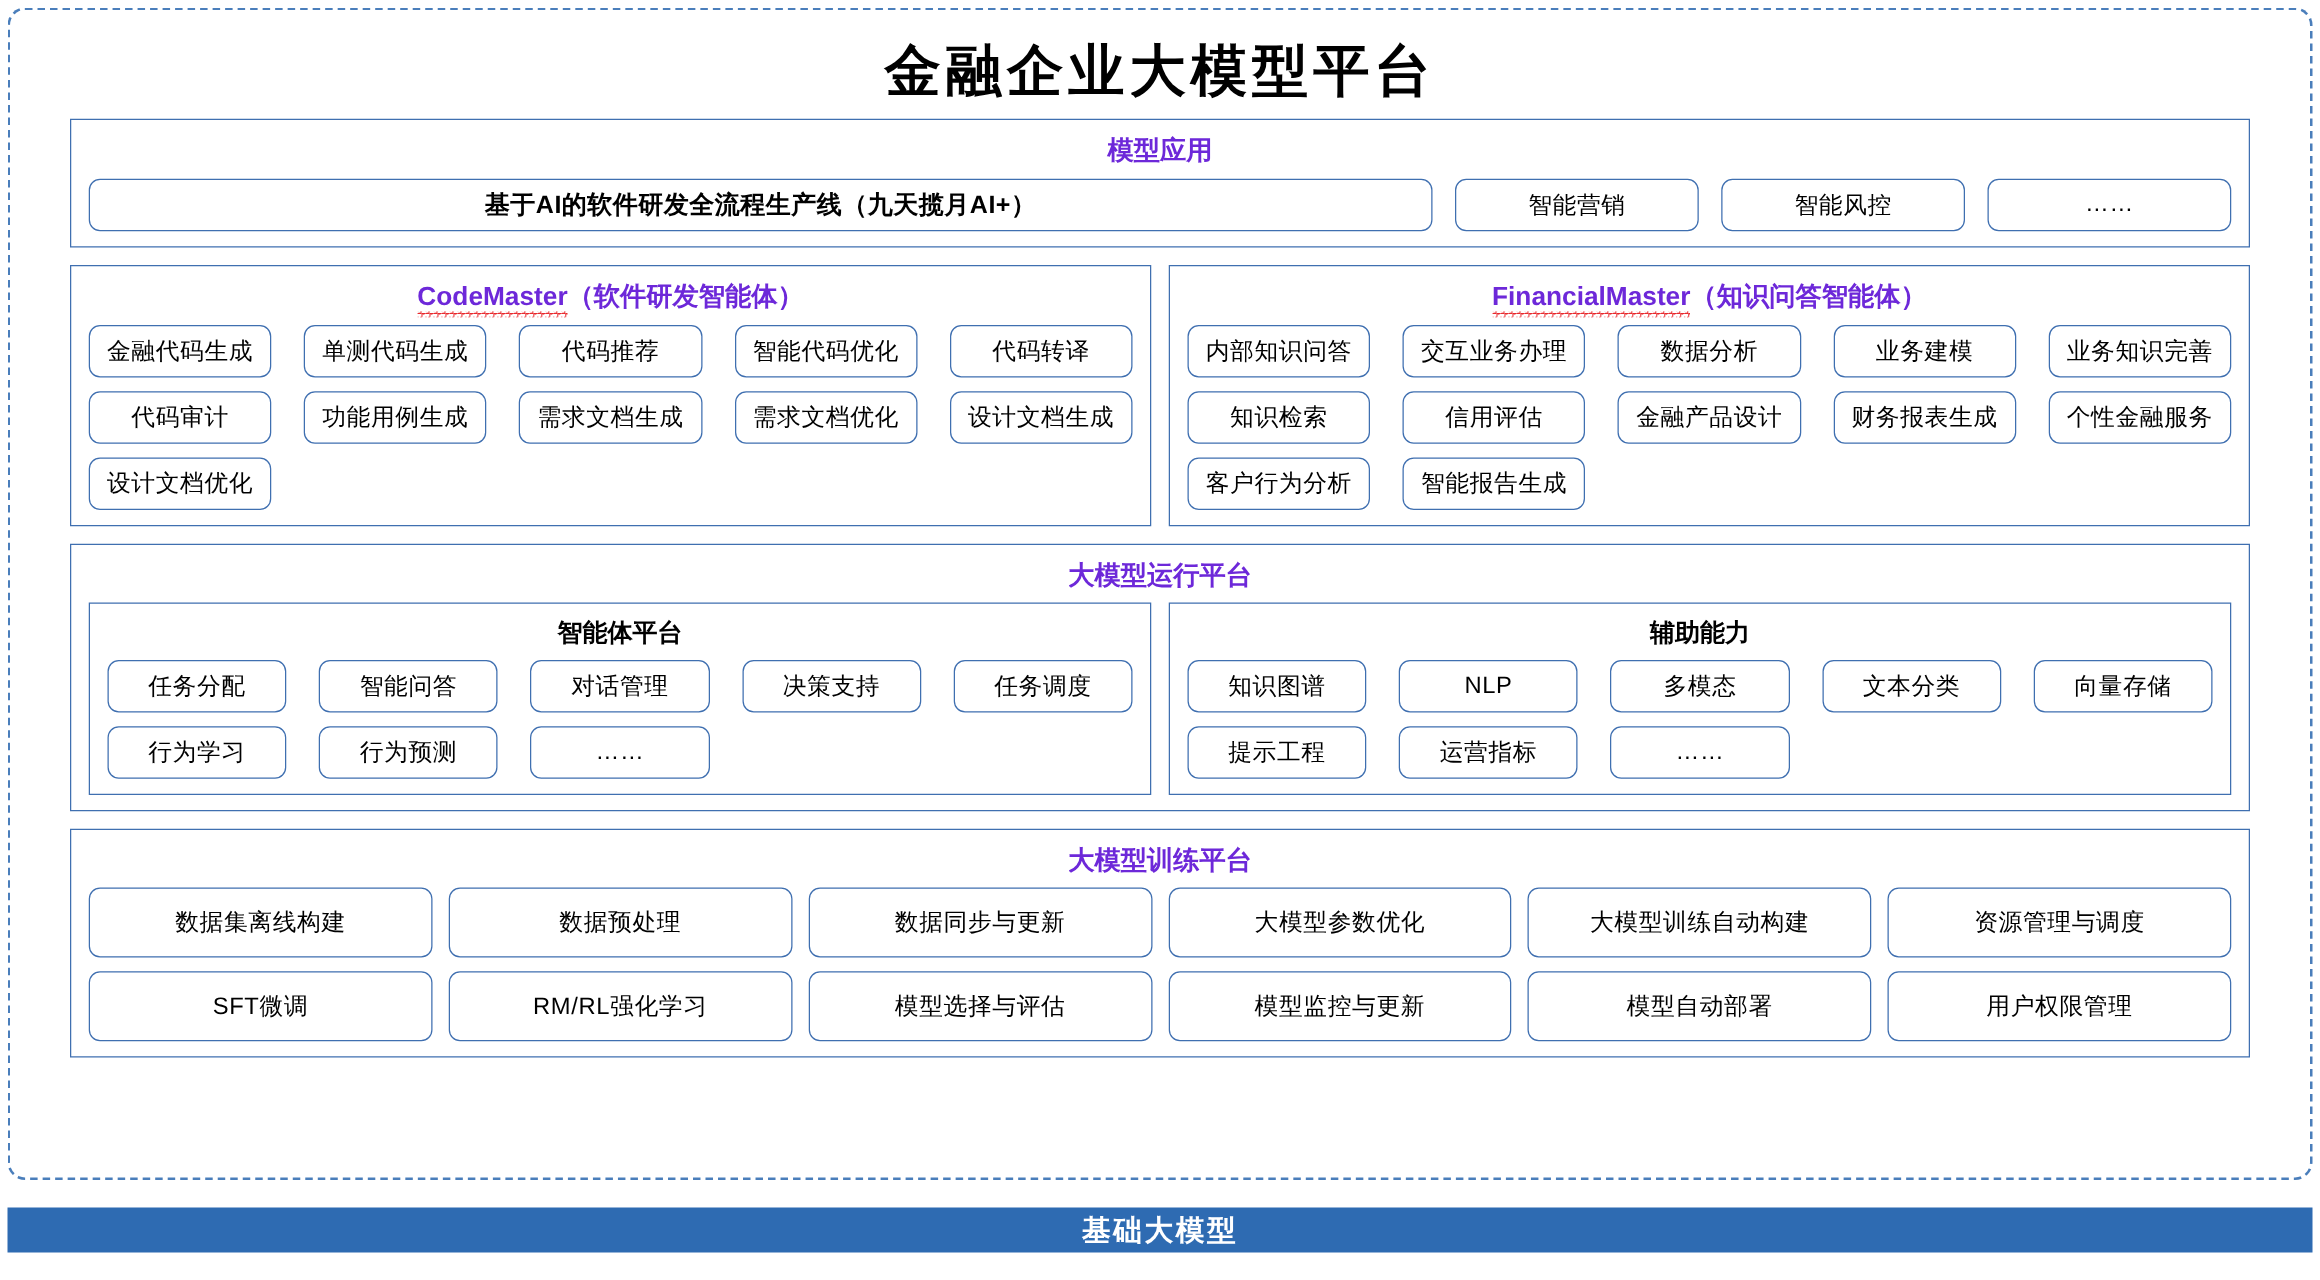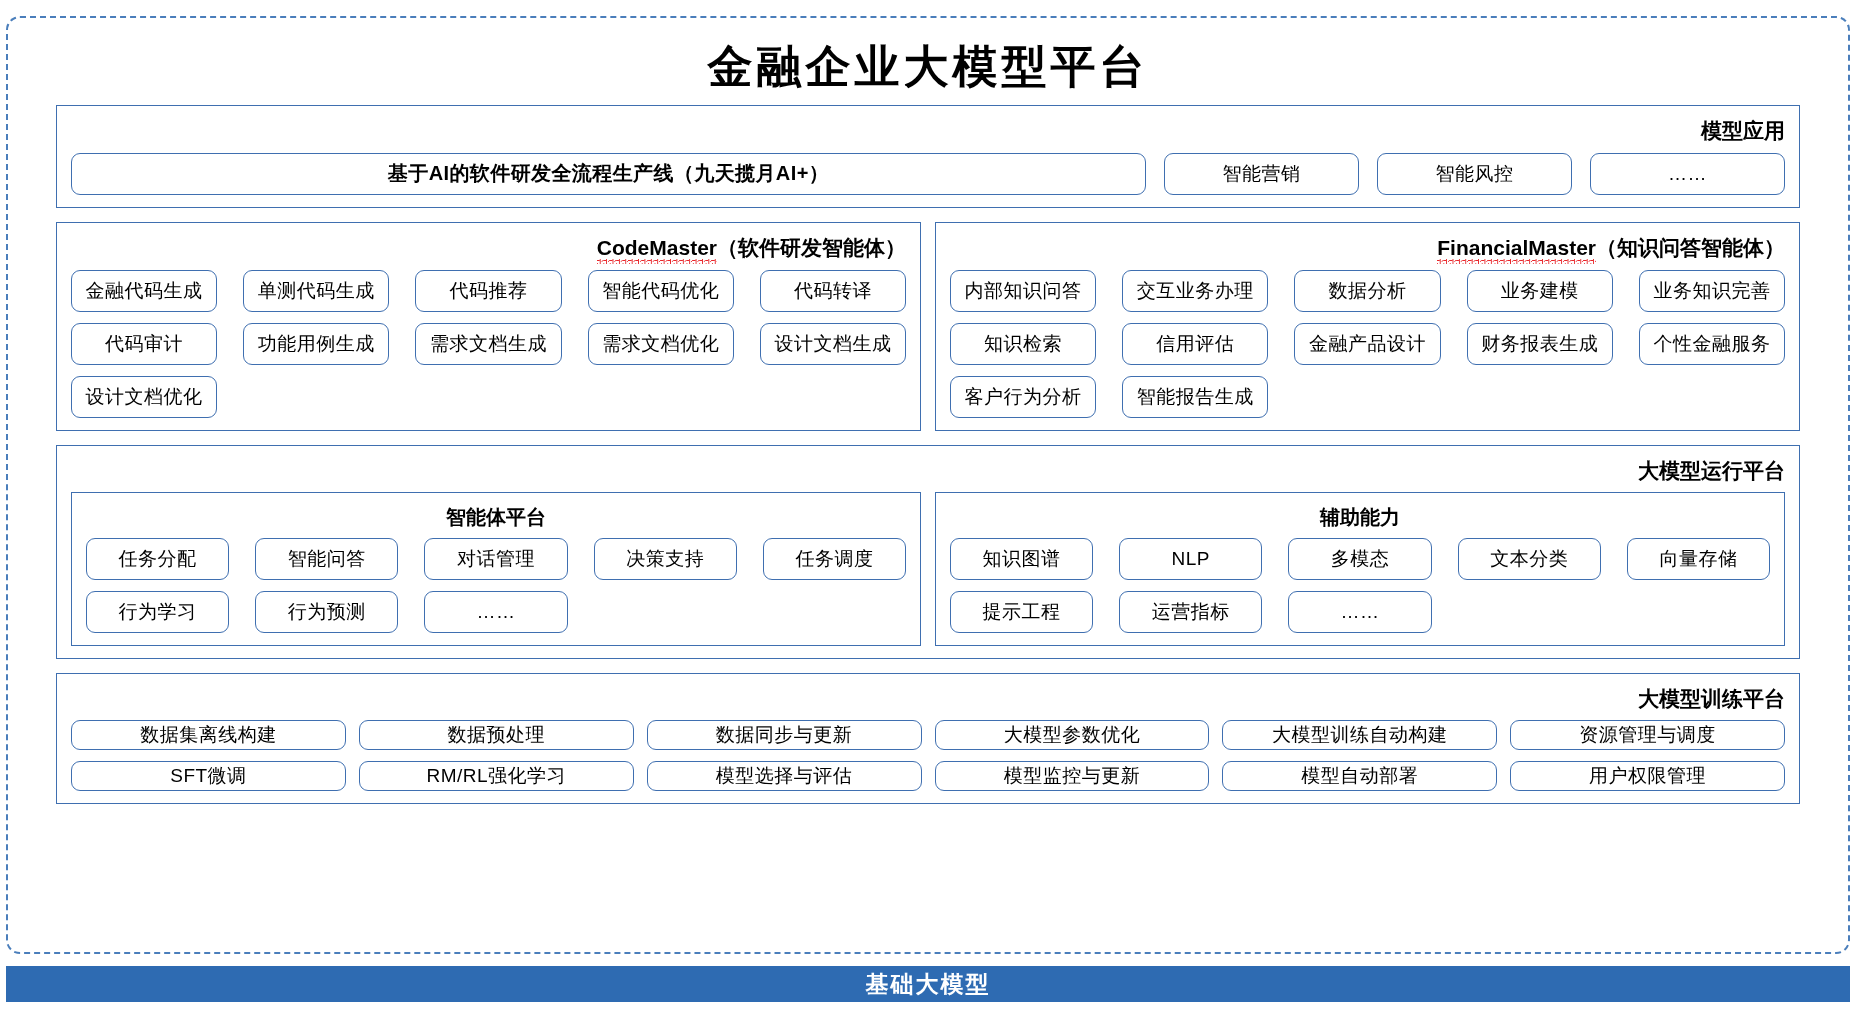--- a/index.html
+++ b/index.html
@@ -16,21 +16,21 @@
     position: relative;
     width: 1856px;
     height: 1024px;
     background: #ffffff;
   }
 
   
   .outer-frame {
     position: absolute;
     left: 6px;
-    top: 16px;
+    top: 6px;
     width: 1844px;
     height: 938px;
     border: 2px dashed #4a7ebb;
     border-radius: 14px;
     background: #ffffff;
     padding: 10px 48px 0 48px;
   }
 
   
   .main-title {
@@ -47,24 +47,24 @@
   }
 
   
   .panel {
     border: 1.3px solid #3f6fb0;
     background: #ffffff;
     padding: 8px 14px 12px 14px;
   }
 
   .panel-title {
-    text-align: right;
+    text-align: center;
     font-size: 21px;
     font-weight: 700;
-    color: #000000;
+    color: #6d28d9;
     line-height: 1.3;
     padding: 3px 0 8px 0;
     white-space: nowrap;
   }
 
   .panel-title-normal {
     text-align: center;
     font-size: 20px;
     font-weight: 700;
     color: #000000;
@@ -146,21 +146,21 @@
   }
   .sub-panels .panel { flex: 1 1 0; min-width: 0; }
 
   
   .train-wrap { margin-top: 14px; }
   .grid6 {
     display: grid;
     grid-template-columns: repeat(6, 1fr);
     gap: 11px 13px;
   }
-  .grid6 .cell { height: 30px; }
+  .grid6 .cell { height: 56px; }
 
   
   .base-bar {
     position: absolute;
     left: 6px;
     top: 966px;
     width: 1844px;
     height: 36px;
     background: #2e6bb2;
     color: #ffffff;

